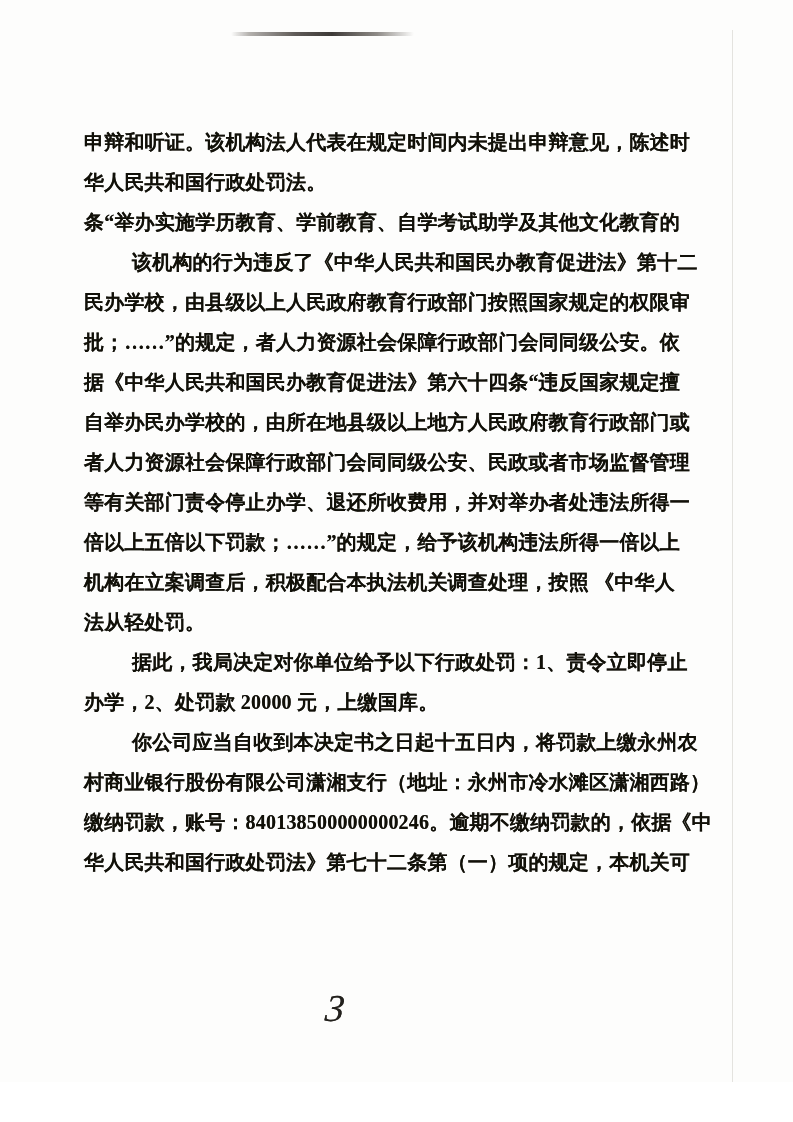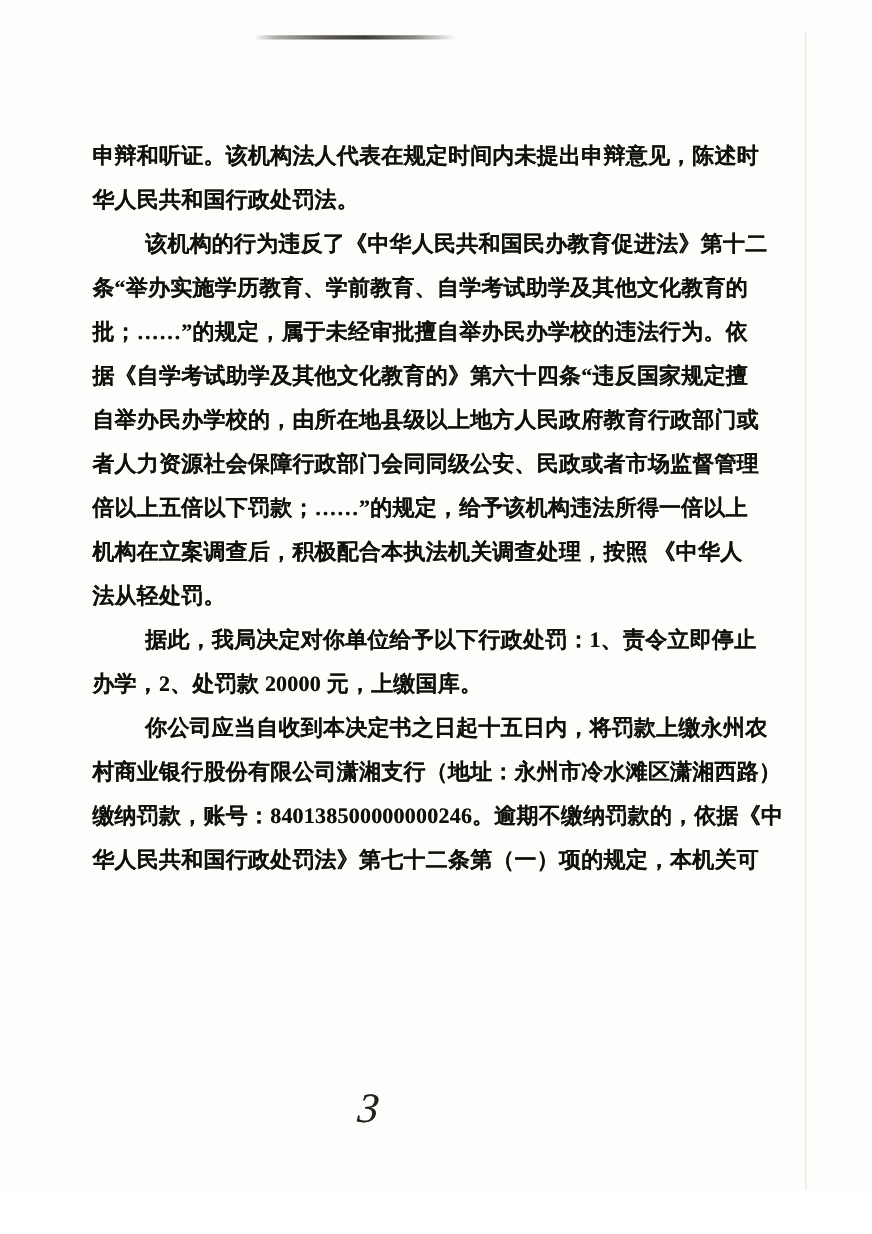--- a/index.html
+++ b/index.html
@@ -104,26 +104,28 @@
 </head>
 <body>
 
 <div class="page">
 
   <div class="streak-top"></div>
 
   <div class="text-block">
     <div class="line">申辩和听证。该机构法人代表在规定时间内未提出申辩意见，陈述时</div>
     <div class="line">华人民共和国行政处罚法。</div>
+    <div class="line">条“举办实施学历教育、学前教育、自学考试助学及其他文化教育的</div>
     <div class="line indent">该机构的行为违反了《中华人民共和国民办教育促进法》第十二</div>
-    <div class="line">条“举办实施学历教育、学前教育、自学考试助学及其他文化教育的</div>
-    <div class="line">批；……”的规定，属于未经审批擅自举办民办学校的违法行为。依</div>
-    <div class="line">据《自学考试助学及其他文化教育的》第六十四条“违反国家规定擅</div>
+    <div class="line">民办学校，由县级以上人民政府教育行政部门按照国家规定的权限审</div>
+    <div class="line">批；……”的规定，者人力资源社会保障行政部门会同同级公安。依</div>
+    <div class="line">据《中华人民共和国民办教育促进法》第六十四条“违反国家规定擅</div>
     <div class="line">自举办民办学校的，由所在地县级以上地方人民政府教育行政部门或</div>
     <div class="line">者人力资源社会保障行政部门会同同级公安、民政或者市场监督管理</div>
+    <div class="line">等有关部门责令停止办学、退还所收费用，并对举办者处违法所得一</div>
     <div class="line">倍以上五倍以下罚款；……”的规定，给予该机构违法所得一倍以上</div>
     <div class="line">机构在立案调查后，积极配合本执法机关调查处理，按照 《中华人</div>
     <div class="line">法从轻处罚。</div>
     <div class="line indent">据此，我局决定对你单位给予以下行政处罚：1、责令立即停止</div>
     <div class="line">办学，2、处罚款 20000 元，上缴国库。</div>
     <div class="line indent">你公司应当自收到本决定书之日起十五日内，将罚款上缴永州农</div>
     <div class="line">村商业银行股份有限公司潇湘支行（地址：永州市冷水滩区潇湘西路）</div>
     <div class="line">缴纳罚款，账号：840138500000000246。逾期不缴纳罚款的，依据《中</div>
     <div class="line">华人民共和国行政处罚法》第七十二条第（一）项的规定，本机关可</div>
   </div>

